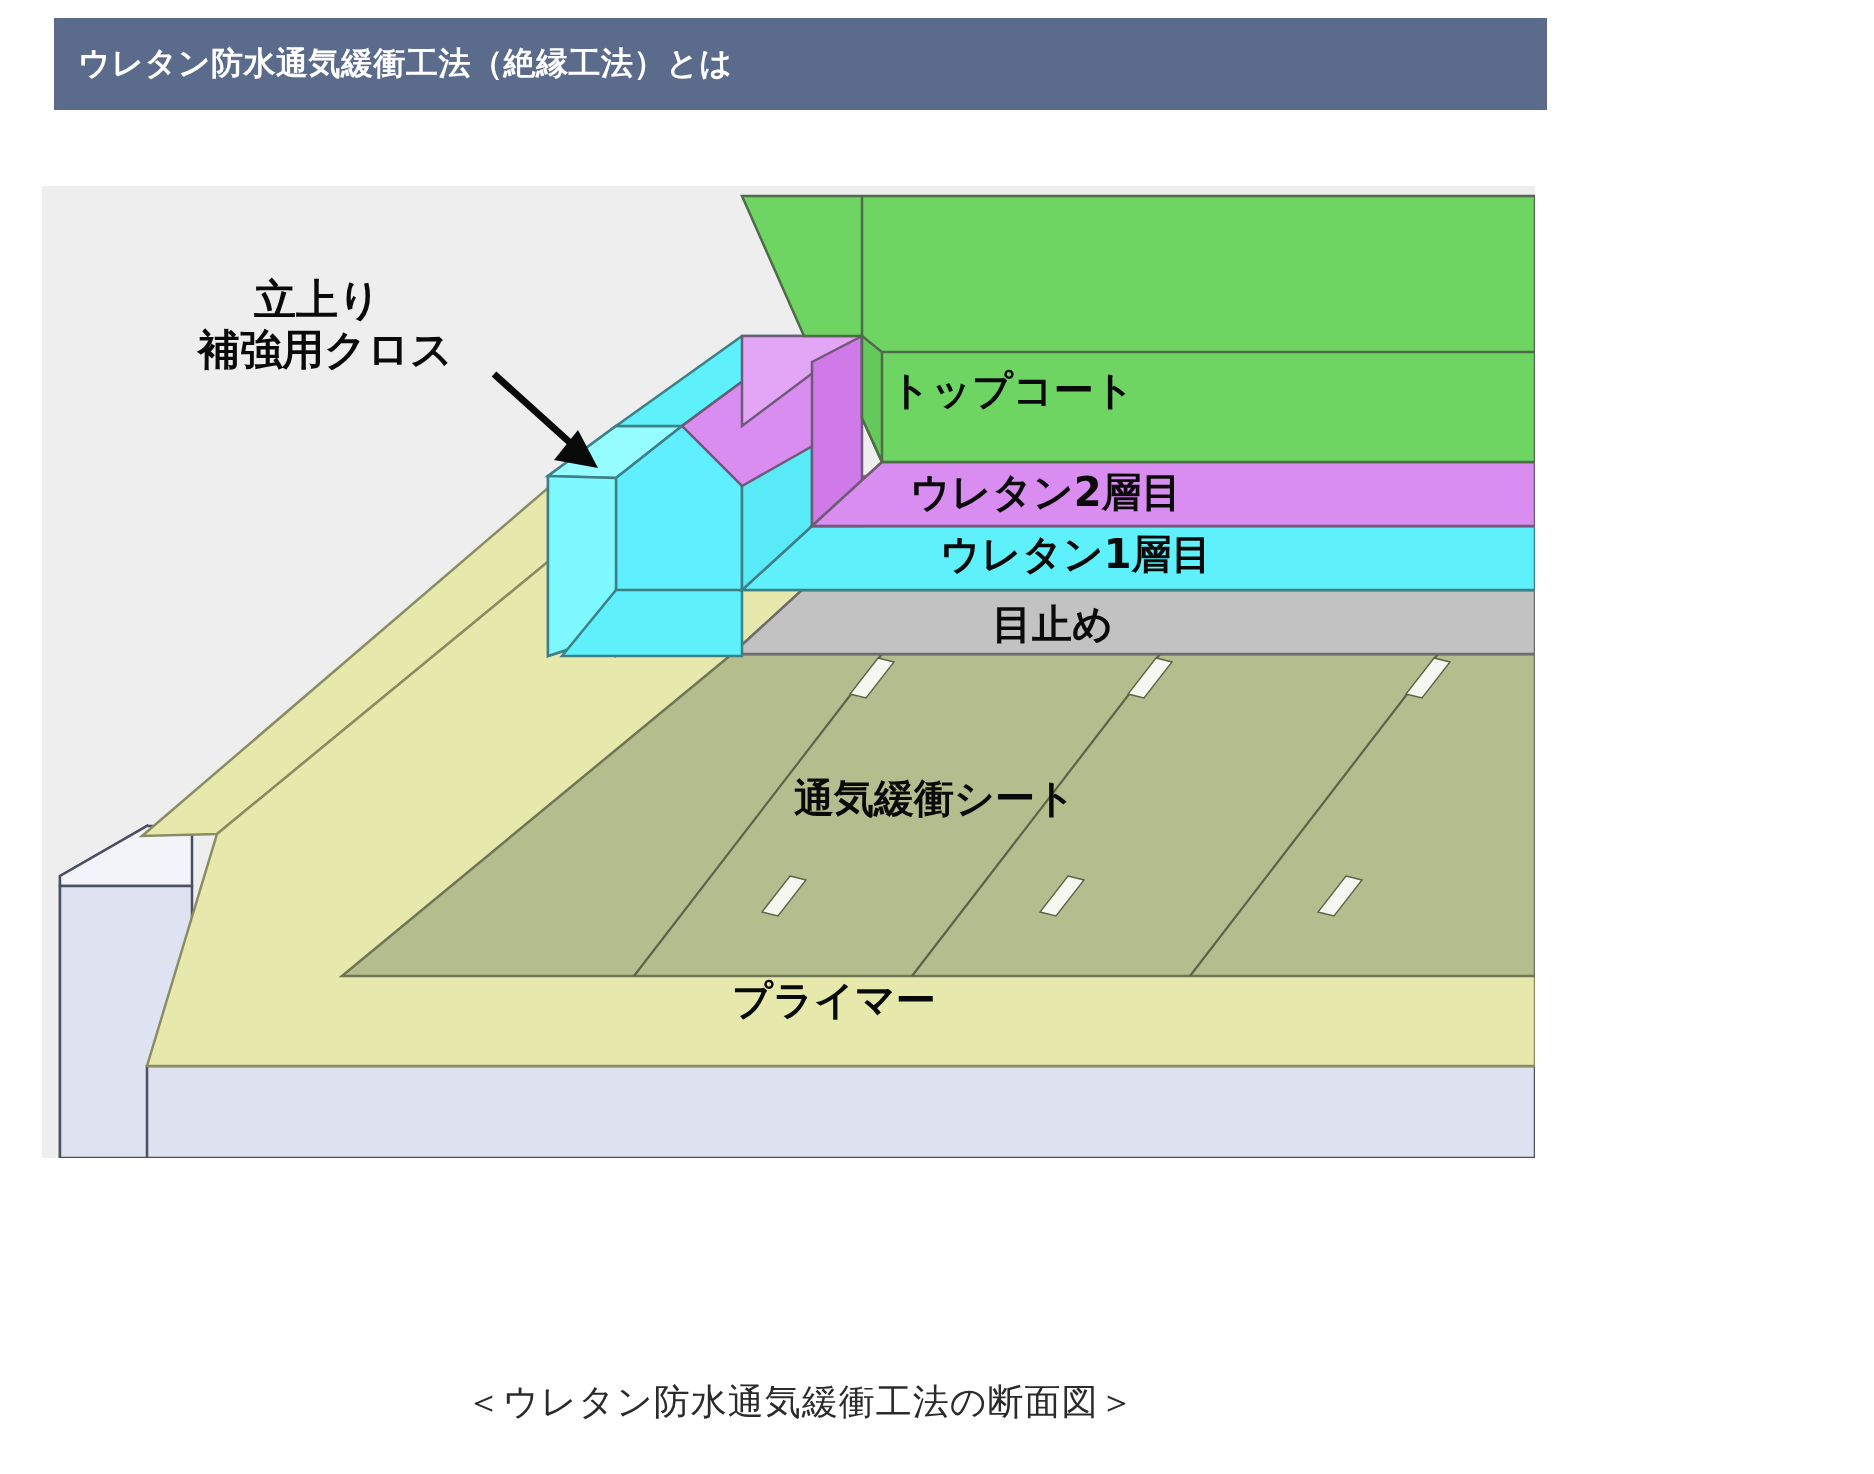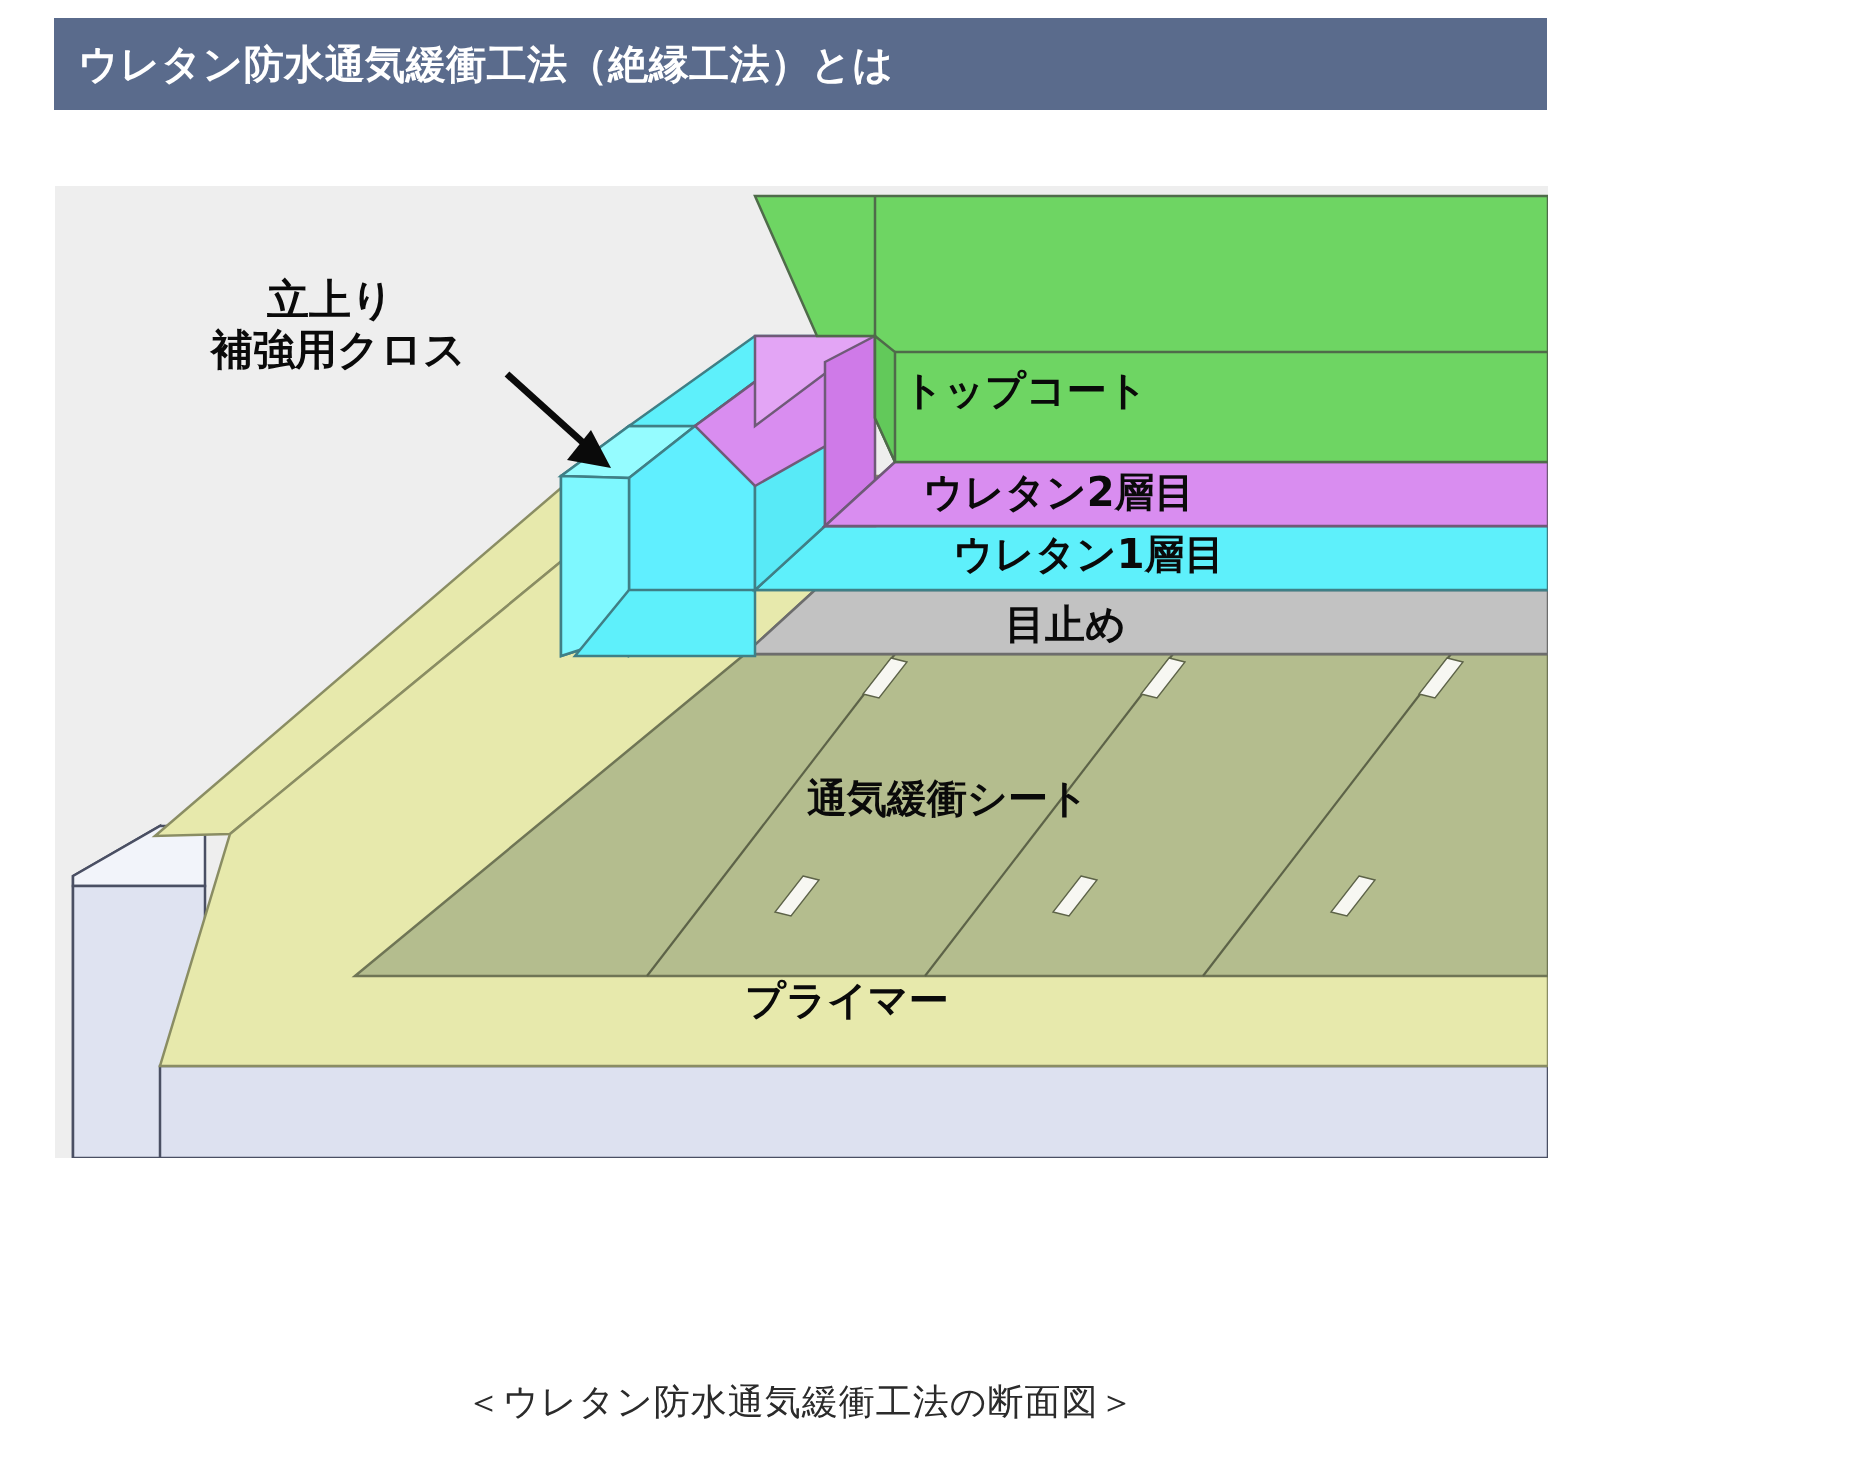--- a/index.html
+++ b/index.html
@@ -11,31 +11,31 @@
   .page{position:relative;width:1874px;height:1474px;background:#fff;}
 
   
   .header-band{
     position:absolute;left:54px;top:18px;width:1493px;height:92px;
     background:#5a6b8c;
     display:flex;align-items:center;
   }
   .header-title{
     color:#ffffff;
-    font-size:40px;
+    font-size:32px;
     font-weight:700;
     letter-spacing:0.5px;
     padding-left:24px;
     white-space:nowrap;
     font-family:"DejaVu Sans","Liberation Sans",sans-serif;
   }
 
   
   .figure-wrap{
-    position:absolute;left:55px;top:186px;width:1493px;height:1080px;
+    position:absolute;left:42px;top:186px;width:1493px;height:1080px;
     overflow:hidden;
   }
   .figure-wrap svg{display:block;}
 
   
   .caption{
     position:absolute;left:54px;top:1378px;width:1493px;
     text-align:center;
     color:#2b2b2b;
     font-size:36px;

